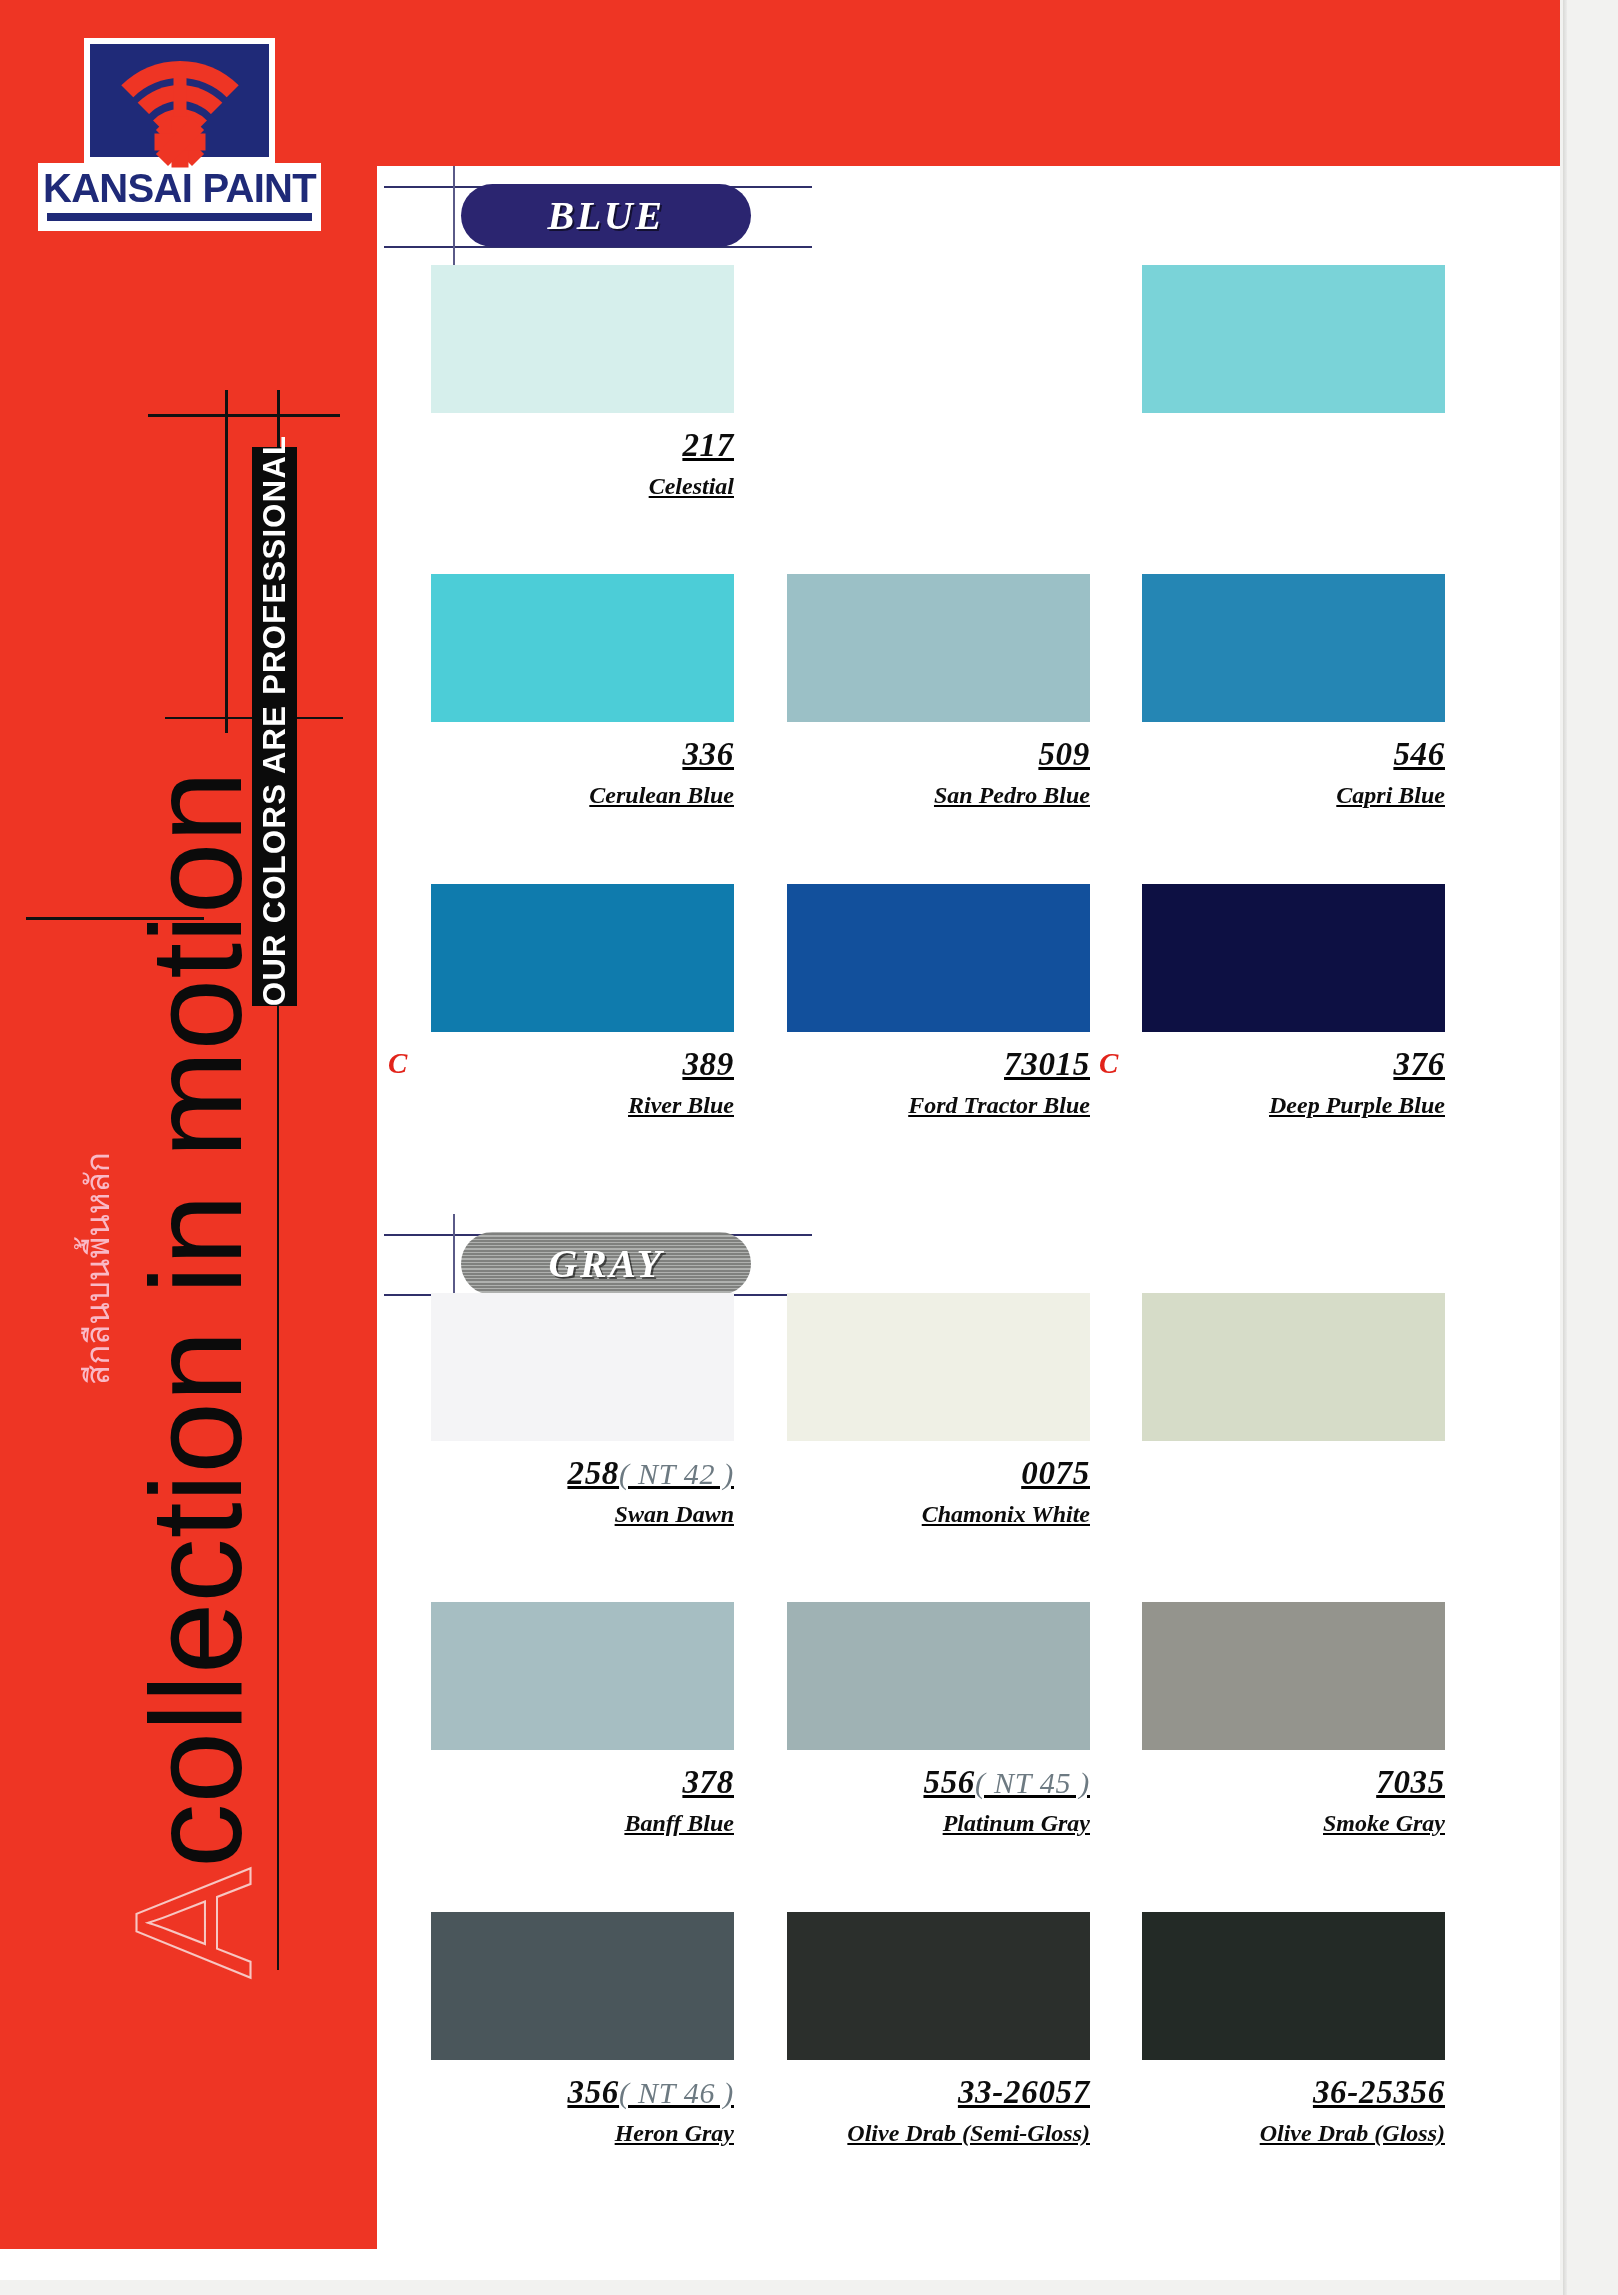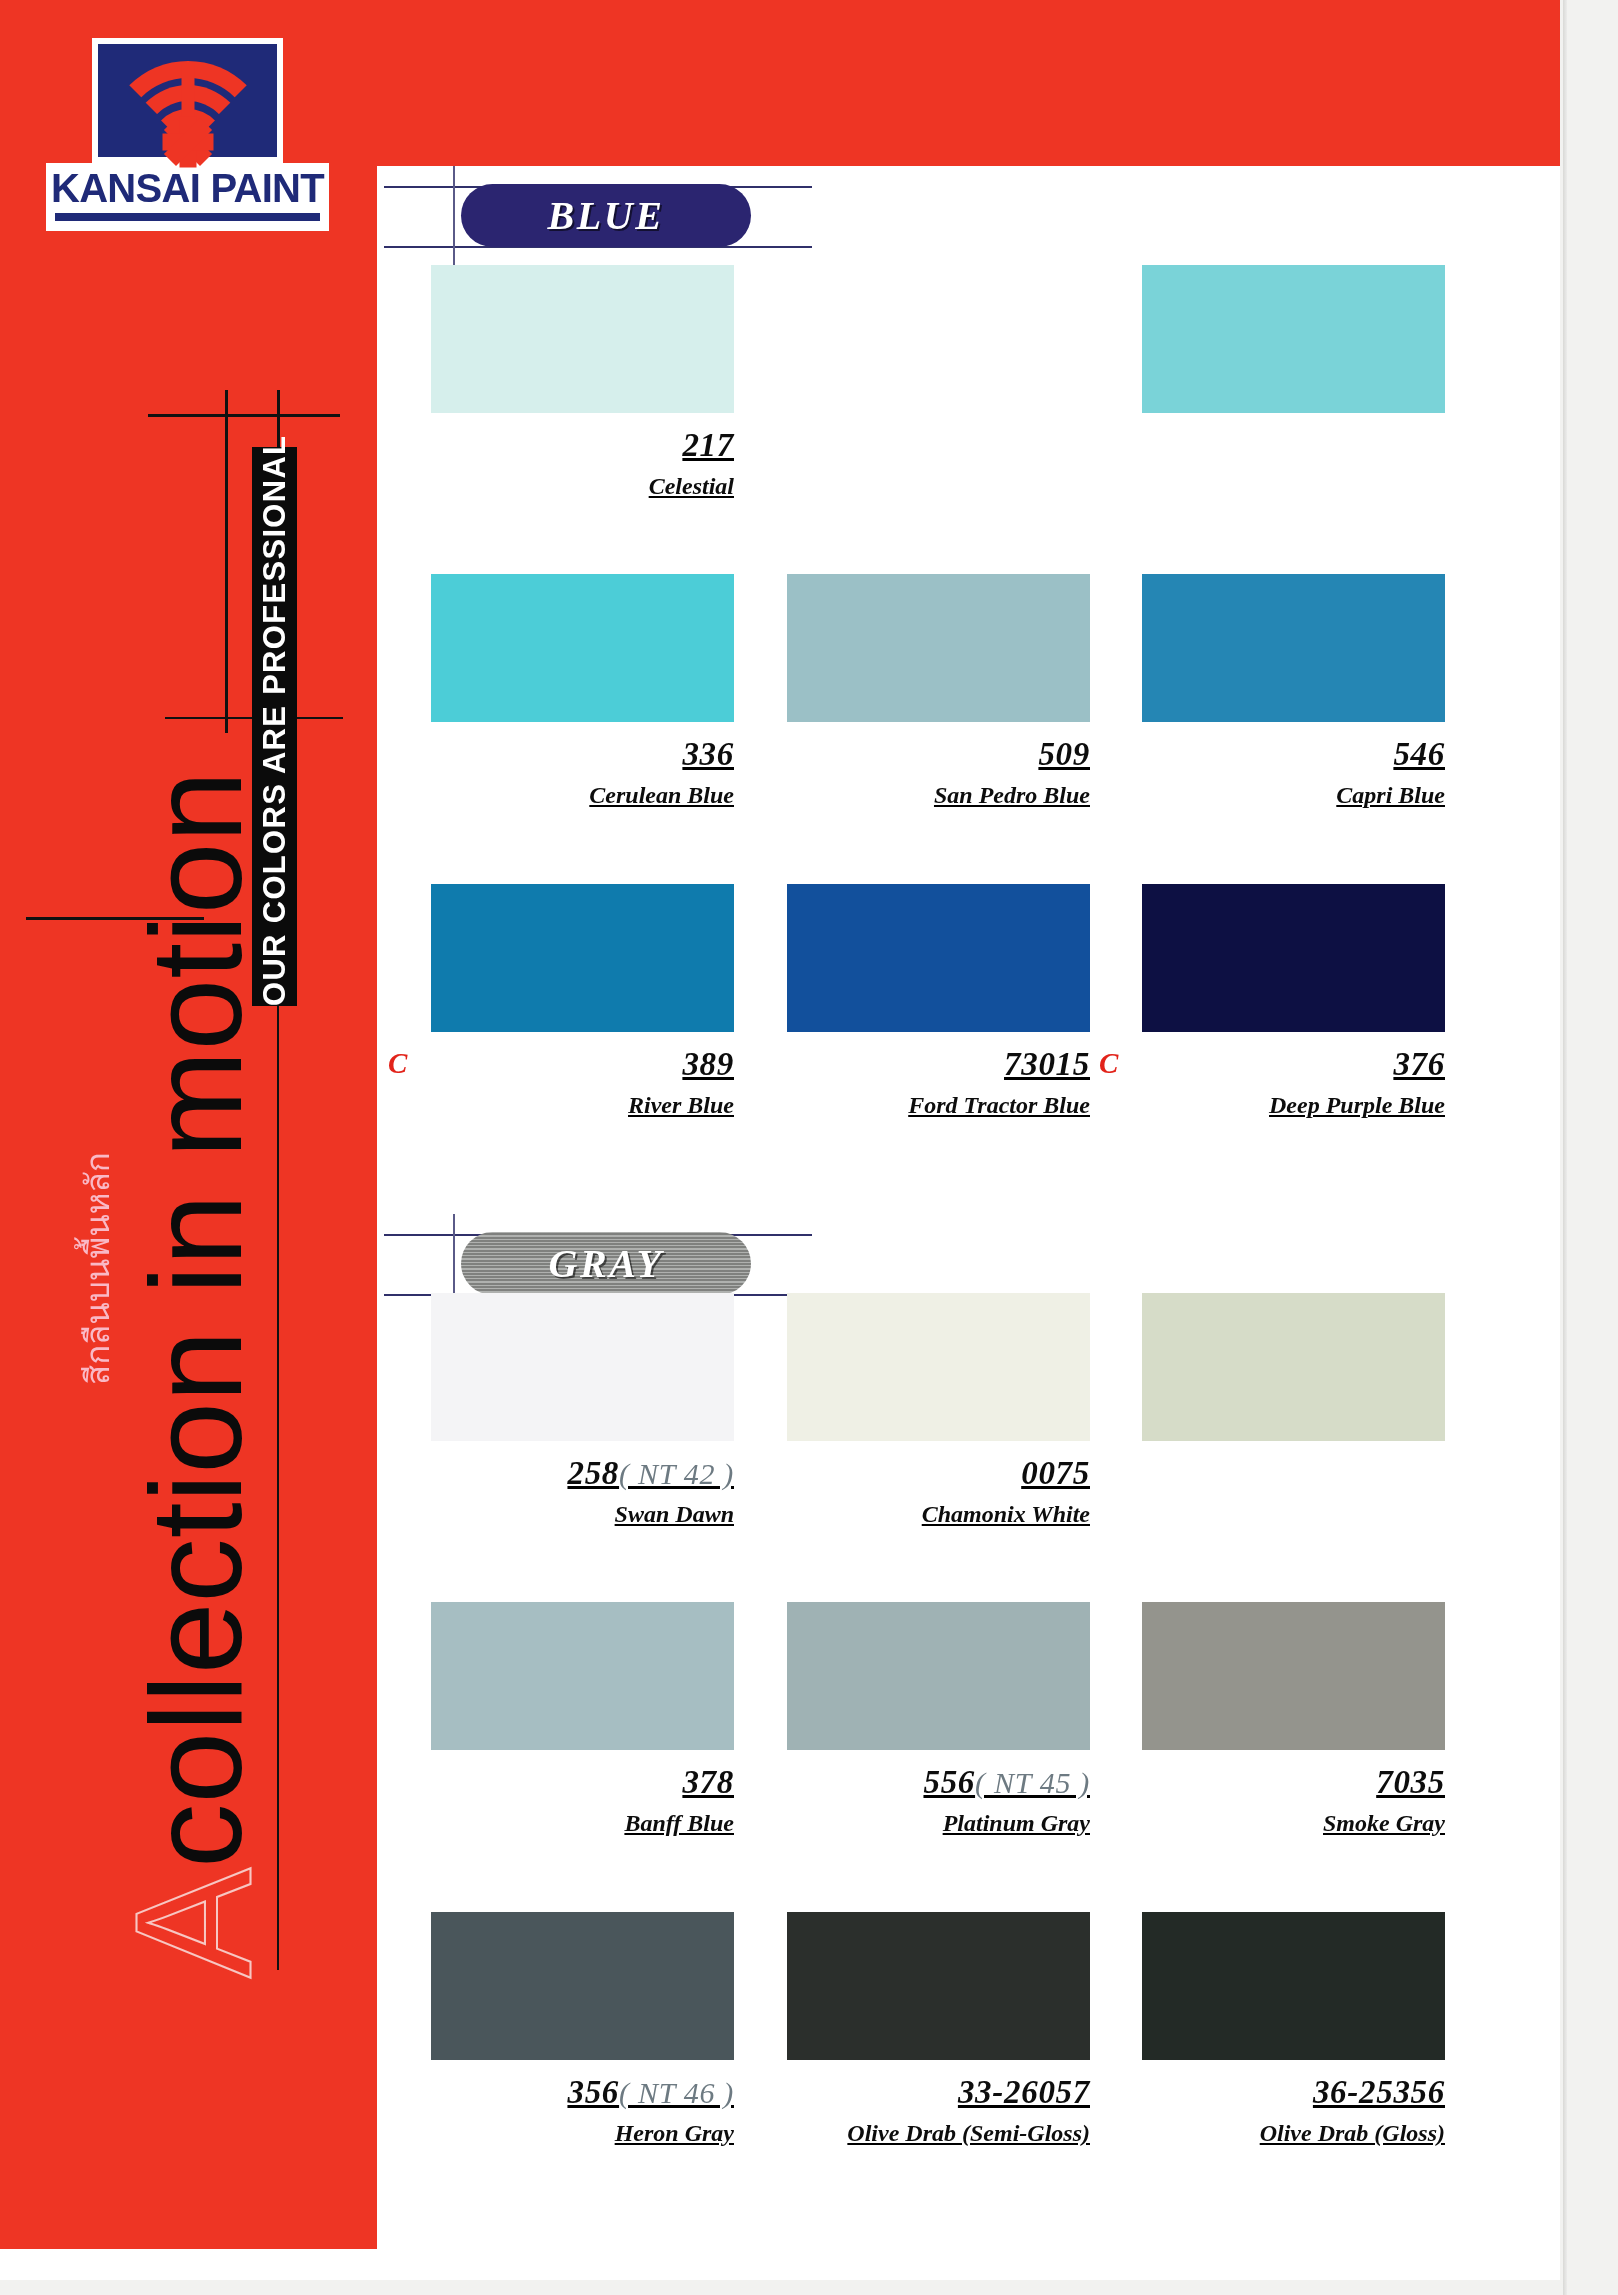--- a/index.html
+++ b/index.html
@@ -50,21 +50,21 @@
     position: absolute;
     left: 0; top: 0;
     width: 1560px;
     height: 166px;
     background: #ee3524;
   }
 
   
   #logo-block {
     position: absolute;
-    left: 92px; top: 38px;
+    left: 84px; top: 38px;
     width: 198px;
   }
   #logo-mark {
     width: 191px;
     height: 125px;
     background: #1f2a78;
     border: 6px solid #ffffff;
     box-sizing: border-box;
     position: relative;
   }

